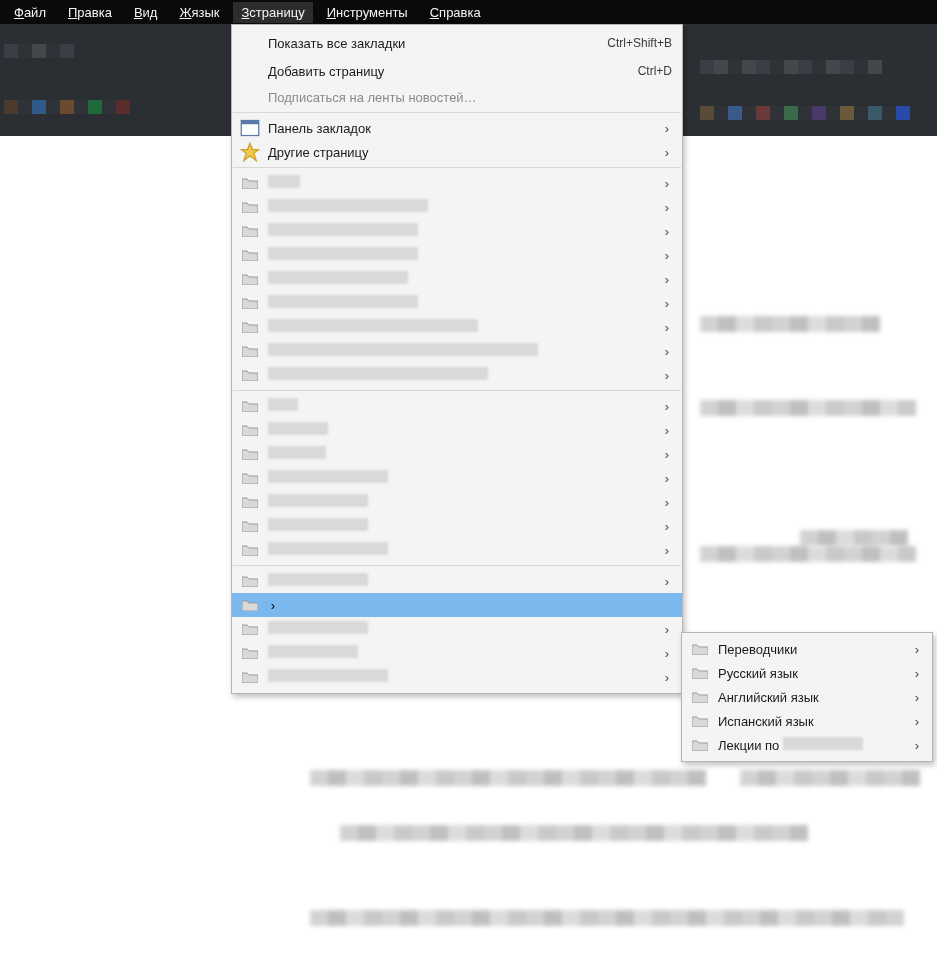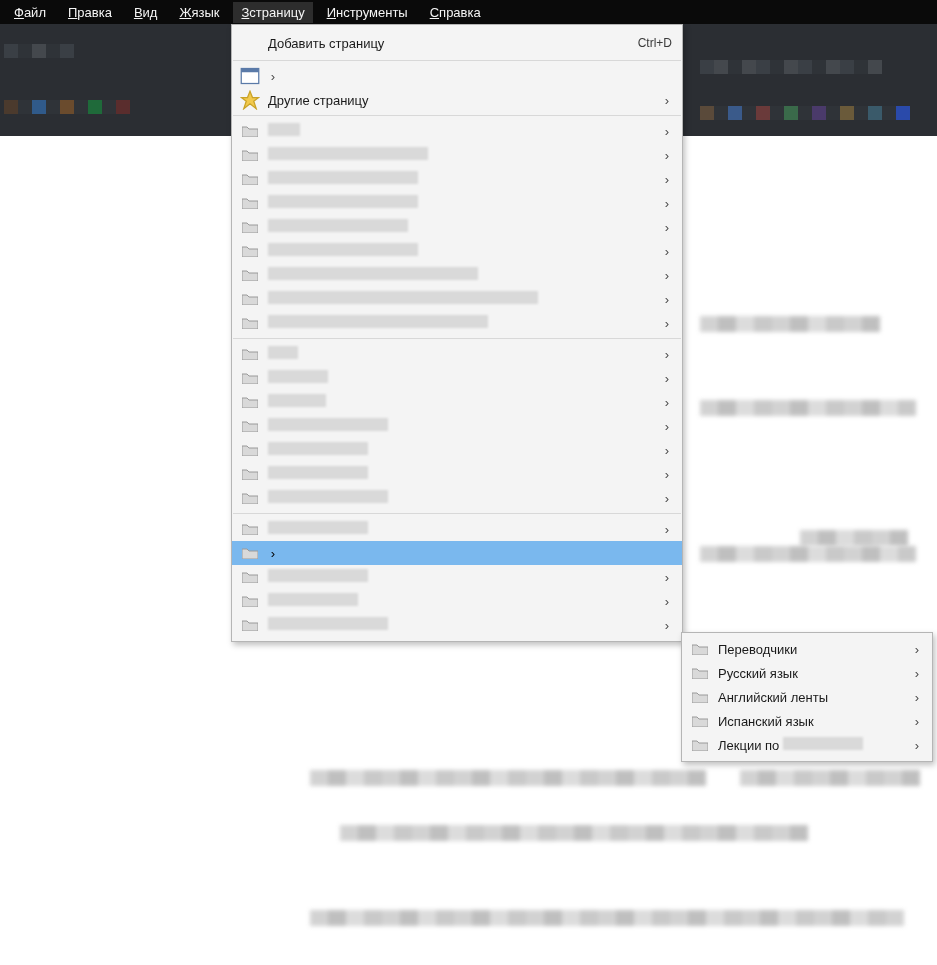--- a/index.html
+++ b/index.html
@@ -92,33 +92,43 @@
 <div class="bgblur" style="left:700px; top:546px;"><span style="background:#c8c8c8"></span><span style="background:#b0b0b0"></span><span style="background:#d4d4d4"></span><span style="background:#bcbcbc"></span><span style="background:#c8c8c8"></span><span style="background:#b0b0b0"></span><span style="background:#d4d4d4"></span><span style="background:#bcbcbc"></span><span style="background:#c8c8c8"></span><span style="background:#b0b0b0"></span><span style="background:#d4d4d4"></span><span style="background:#bcbcbc"></span></div>
 <div class="bgblur" style="left:310px; top:770px;"><span style="background:#c8c8c8"></span><span style="background:#b0b0b0"></span><span style="background:#d4d4d4"></span><span style="background:#bcbcbc"></span><span style="background:#c8c8c8"></span><span style="background:#b0b0b0"></span><span style="background:#d4d4d4"></span><span style="background:#bcbcbc"></span><span style="background:#c8c8c8"></span><span style="background:#b0b0b0"></span><span style="background:#d4d4d4"></span><span style="background:#bcbcbc"></span><span style="background:#c8c8c8"></span><span style="background:#b0b0b0"></span><span style="background:#d4d4d4"></span><span style="background:#bcbcbc"></span><span style="background:#c8c8c8"></span><span style="background:#b0b0b0"></span><span style="background:#d4d4d4"></span><span style="background:#bcbcbc"></span><span style="background:#c8c8c8"></span><span style="background:#b0b0b0"></span></div>
 <div class="bgblur" style="left:740px; top:770px;"><span style="background:#c8c8c8"></span><span style="background:#b0b0b0"></span><span style="background:#d4d4d4"></span><span style="background:#bcbcbc"></span><span style="background:#c8c8c8"></span><span style="background:#b0b0b0"></span><span style="background:#d4d4d4"></span><span style="background:#bcbcbc"></span><span style="background:#c8c8c8"></span><span style="background:#b0b0b0"></span></div>
 <div class="bgblur" style="left:340px; top:825px;"><span style="background:#c8c8c8"></span><span style="background:#b0b0b0"></span><span style="background:#d4d4d4"></span><span style="background:#bcbcbc"></span><span style="background:#c8c8c8"></span><span style="background:#b0b0b0"></span><span style="background:#d4d4d4"></span><span style="background:#bcbcbc"></span><span style="background:#c8c8c8"></span><span style="background:#b0b0b0"></span><span style="background:#d4d4d4"></span><span style="background:#bcbcbc"></span><span style="background:#c8c8c8"></span><span style="background:#b0b0b0"></span><span style="background:#d4d4d4"></span><span style="background:#bcbcbc"></span><span style="background:#c8c8c8"></span><span style="background:#b0b0b0"></span><span style="background:#d4d4d4"></span><span style="background:#bcbcbc"></span><span style="background:#c8c8c8"></span><span style="background:#b0b0b0"></span><span style="background:#d4d4d4"></span><span style="background:#bcbcbc"></span><span style="background:#c8c8c8"></span><span style="background:#b0b0b0"></span></div>
 <div class="bgblur" style="left:310px; top:910px;"><span style="background:#c8c8c8"></span><span style="background:#b0b0b0"></span><span style="background:#d4d4d4"></span><span style="background:#bcbcbc"></span><span style="background:#c8c8c8"></span><span style="background:#b0b0b0"></span><span style="background:#d4d4d4"></span><span style="background:#bcbcbc"></span><span style="background:#c8c8c8"></span><span style="background:#b0b0b0"></span><span style="background:#d4d4d4"></span><span style="background:#bcbcbc"></span><span style="background:#c8c8c8"></span><span style="background:#b0b0b0"></span><span style="background:#d4d4d4"></span><span style="background:#bcbcbc"></span><span style="background:#c8c8c8"></span><span style="background:#b0b0b0"></span><span style="background:#d4d4d4"></span><span style="background:#bcbcbc"></span><span style="background:#c8c8c8"></span><span style="background:#b0b0b0"></span><span style="background:#d4d4d4"></span><span style="background:#bcbcbc"></span><span style="background:#c8c8c8"></span><span style="background:#b0b0b0"></span><span style="background:#d4d4d4"></span><span style="background:#bcbcbc"></span><span style="background:#c8c8c8"></span><span style="background:#b0b0b0"></span><span style="background:#d4d4d4"></span><span style="background:#bcbcbc"></span><span style="background:#c8c8c8"></span></div>
 
 <div class="dropdown">
 
   <div class="menu-row tall">
     <span class="menu-icon"></span>
+    <span class="menu-label">Показать все закладки</span>
+    <span class="menu-shortcut">Ctrl+Shift+B</span>
+  </div>
+  <div class="menu-row tall">
+    <span class="menu-icon"></span>
     <span class="menu-label">Добавить страницу</span>
     <span class="menu-shortcut">Ctrl+D</span>
+  </div>
+  <div class="menu-row disabled">
+    <span class="menu-icon"></span>
+    <span class="menu-label" style="color:#8a8a8a">Подписаться на ленты новостей…</span>
   </div>
 
   <div class="sep"></div>
 
   <div class="menu-row">
     <span class="menu-icon">
       <svg viewBox="0 0 16 16">
           <rect x="1" y="2" width="14" height="12" fill="#fff" stroke="#5a7aa8"></rect>
           <rect x="1" y="2" width="14" height="3" fill="#5a7aa8"></rect>
         </svg>
     </span>
+    <span class="menu-label">Панель закладок</span>
     <span class="menu-arrow">›</span>
   </div>
   <div class="menu-row">
     <span class="menu-icon">
       <svg viewBox="0 0 16 16">
           <polygon points="8,1 10,6 15,6 11,9 13,15 8,11 3,15 5,9 1,6 6,6" fill="#f2c94c" stroke="#c9a227"></polygon>
         </svg>
     </span>
     <span class="menu-label">Другие страницу</span>
     <span class="menu-arrow">›</span>
@@ -351,21 +361,21 @@
       </span>
     <span class="menu-label">Русский язык</span>
     <span class="menu-arrow">›</span>
   </div>
   <div class="menu-row">
     <span class="menu-icon folder-icon">
         <svg viewBox="0 0 16 12">
           <path d="M0 2 h5 l2 2 h9 v8 h-16 z" fill="#d9d9d9" stroke="#9a9a9a"></path>
         </svg>
       </span>
-    <span class="menu-label">Английский ленты</span>
+    <span class="menu-label">Английский язык</span>
     <span class="menu-arrow">›</span>
   </div>
   <div class="menu-row">
     <span class="menu-icon folder-icon">
         <svg viewBox="0 0 16 12">
           <path d="M0 2 h5 l2 2 h9 v8 h-16 z" fill="#d9d9d9" stroke="#9a9a9a"></path>
         </svg>
       </span>
     <span class="menu-label">Испанский язык</span>
     <span class="menu-arrow">›</span>

